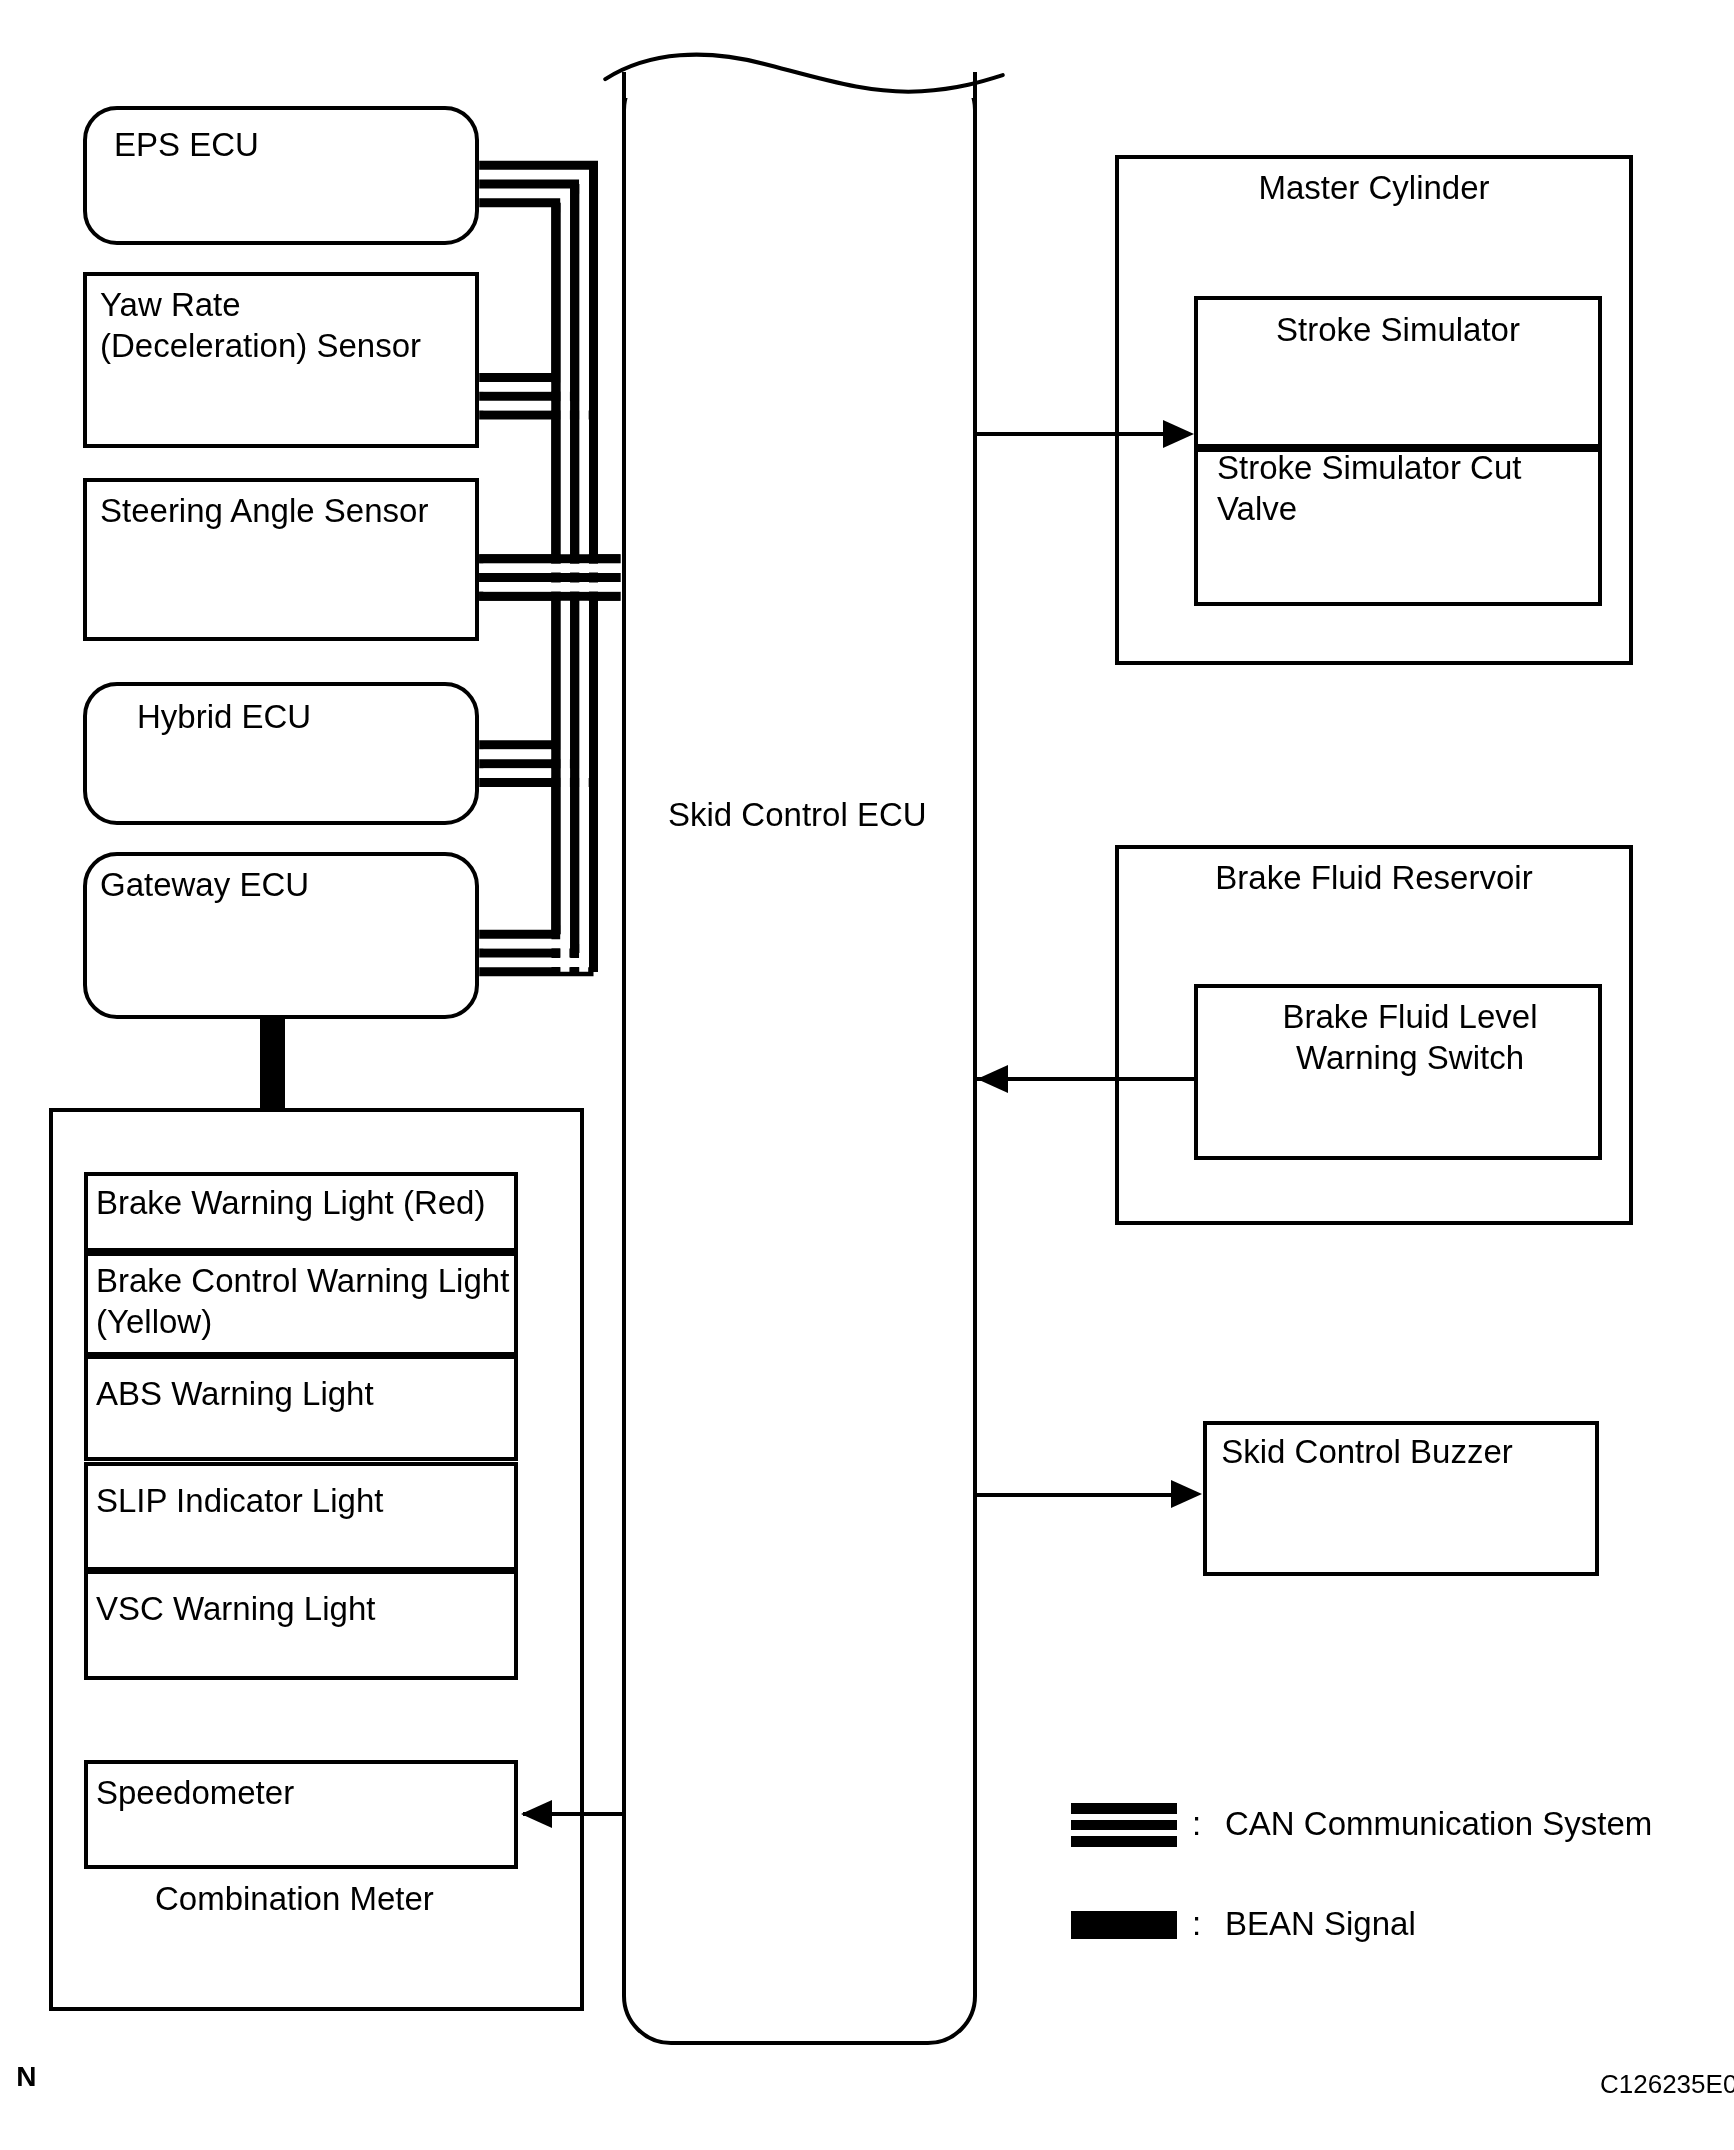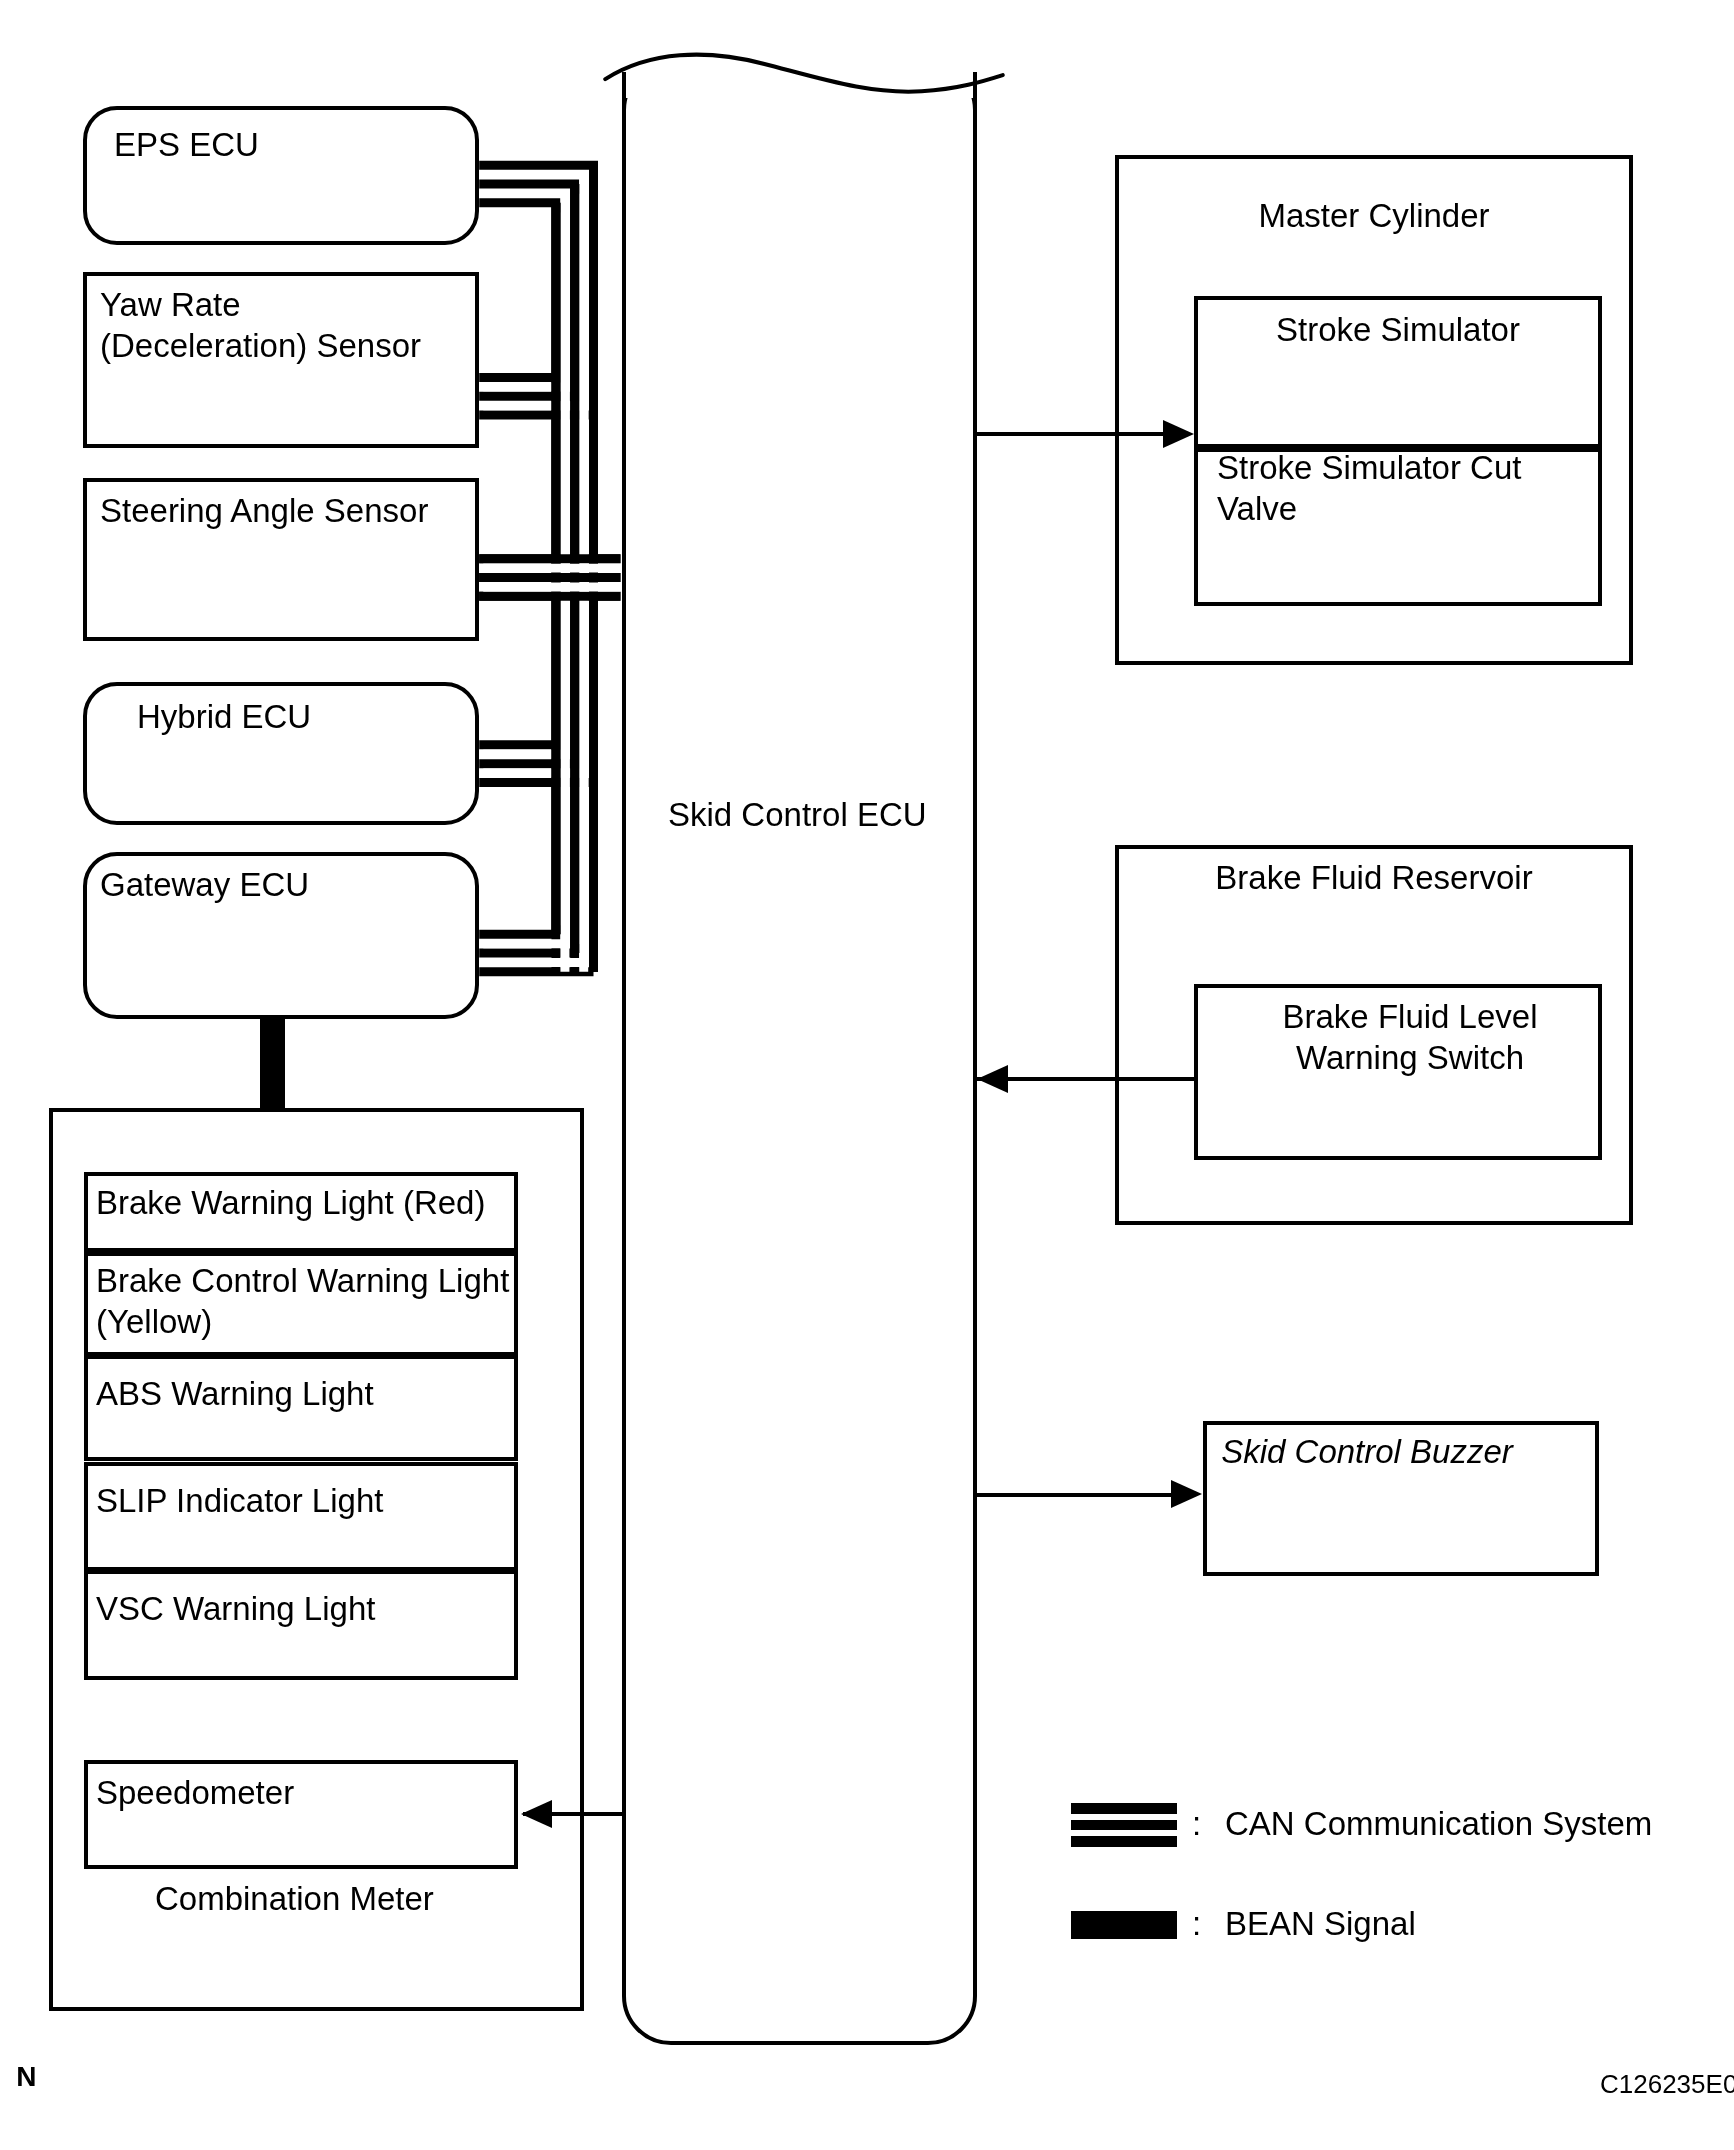--- a/index.html
+++ b/index.html
@@ -142,21 +142,21 @@
 
   <div class="box" style="left:84px;top:1760px;width:434px;height:109px;"></div>
   <div class="lbl" style="left:96px;top:1772px;">Speedometer</div>
 
   <div class="lbl" style="left:155px;top:1878px;">Combination Meter</div>
 
   <div class="line" style="left:523px;top:1812px;width:103px;height:4.1px;"></div>
   <div class="arrowL" style="left:521px;top:1800px;"></div>
 
   <div class="box" style="left:1115px;top:155px;width:518px;height:510px;"></div>
-  <div class="lbl c" style="left:1115px;top:167px;width:518px;margin-top:28px;">Master Cylinder</div>
+  <div class="lbl c" style="left:1115px;top:167px;width:518px;">Master Cylinder</div>
 
   <div class="box" style="left:1194px;top:296px;width:408px;height:152px;"></div>
   <div class="lbl c" style="left:1194px;top:309px;width:408px;">Stroke Simulator</div>
 
   <div class="box" style="left:1194px;top:448px;width:408px;height:158px;"></div>
   <div class="lbl" style="left:1217px;top:447px;">Stroke Simulator Cut
 Valve</div>
 
   <div class="line" style="left:977px;top:432px;width:188px;height:4.1px;"></div>
   <div class="arrowR" style="left:1163px;top:420px;"></div>
@@ -165,21 +165,21 @@
   <div class="lbl c" style="left:1115px;top:857px;width:518px;">Brake Fluid Reservoir</div>
 
   <div class="box" style="left:1194px;top:984px;width:408px;height:176px;"></div>
   <div class="lbl c" style="left:1194px;top:996px;width:408px;margin-left:12px;">Brake Fluid Level
 Warning Switch</div>
 
   <div class="line" style="left:977px;top:1077px;width:219px;height:4.1px;"></div>
   <div class="arrowL" style="left:977px;top:1065px;"></div>
 
   <div class="box" style="left:1203px;top:1421px;width:396px;height:155px;"></div>
-  <div class="lbl c" style="left:1203px;top:1431px;width:328px;font-style:italic;">Skid Control Buzzer</div>
+  <div class="lbl c" style="left:1203px;top:1431px;width:328px;">Skid Control Buzzer</div>
 
   <div class="line" style="left:977px;top:1493px;width:196px;height:4.1px;"></div>
   <div class="arrowR" style="left:1171px;top:1480px;"></div>
 
   <div style="position:absolute;left:1071px;top:1803px;width:106px;height:45px;">
     <div class="legendbar" style="left:0;top:0;width:106px;height:11.4px;"></div>
     <div class="legendbar" style="left:0;top:17px;width:106px;height:9.8px;"></div>
     <div class="legendbar" style="left:0;top:33px;width:106px;height:11.4px;"></div>
   </div>
   <div class="legtext" style="left:1192px;top:1804px;">:</div>

